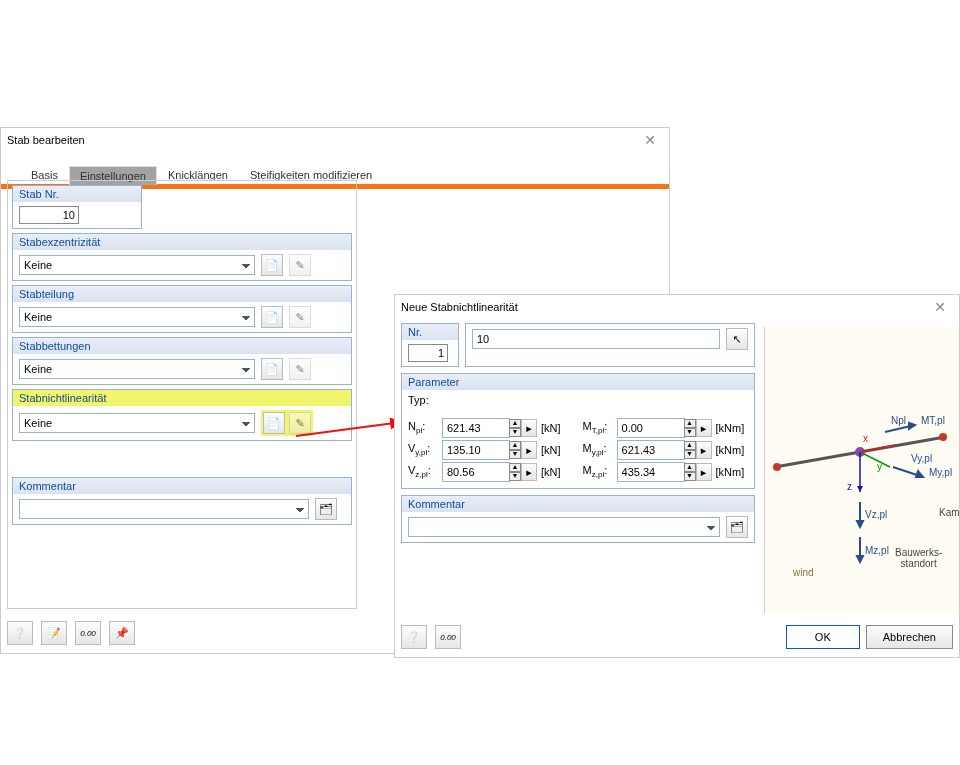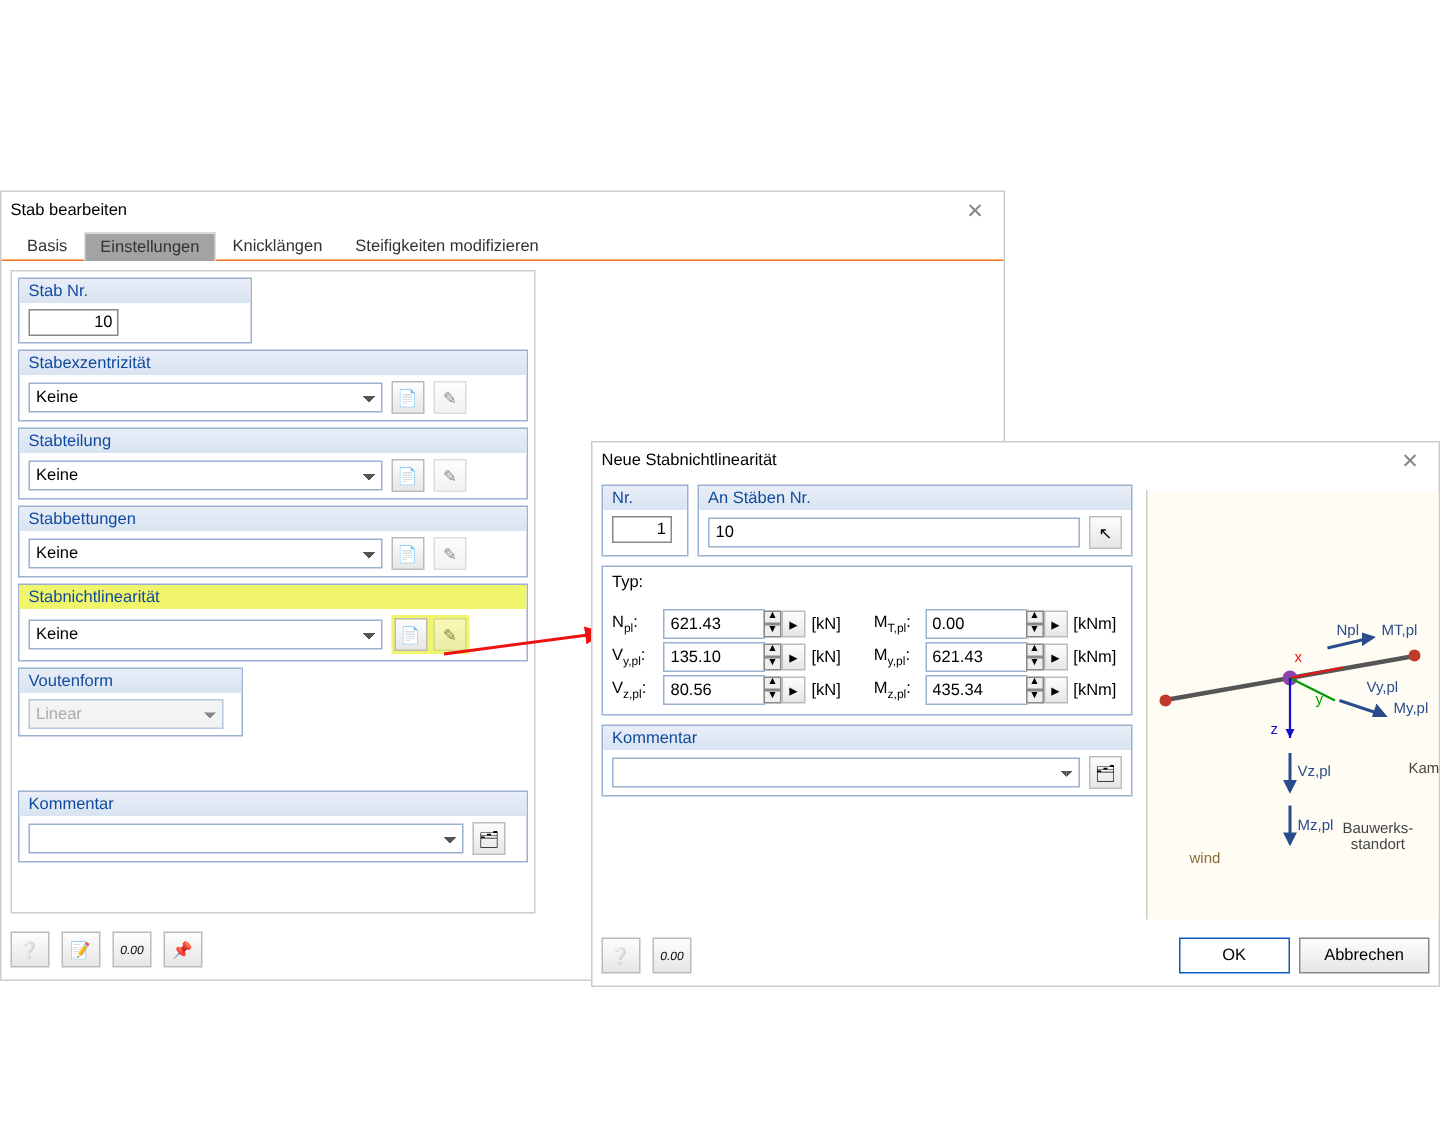--- a/index.html
+++ b/index.html
@@ -1,20 +1,20 @@
 <!DOCTYPE html>
 <html><head>
 <meta charset="utf-8">
 <style>
   *{box-sizing:border-box;margin:0;padding:0;font-family:"Segoe UI",Tahoma,sans-serif;font-size:11px;color:#000}
   body{background:#fff;width:960px;height:765px;position:relative;overflow:hidden}
   .win{position:absolute;background:#fff;border:1px solid #ccc}
   .titlebar{height:24px;display:flex;align-items:center;justify-content:space-between;padding:0 6px;color:#555}
   .close-x{width:26px;height:20px;display:flex;align-items:center;justify-content:center;cursor:default;color:#888;font-size:14px}
-  .tabs{display:flex;padding:0 6px;margin-top:2px;border-bottom:1px solid #f97316}
+  .tabs{display:flex;padding:0 19px;margin-top:13px;border-bottom:5px solid #f97316}
   .tab{padding:3px 10px;border:1px solid transparent;border-bottom:none;margin-right:0;color:#333;cursor:default}
   .tab.active{border-color:#ddd;background:#a3a3a3;position:relative;top:1px}
   .pane{position:absolute;left:6px;right:6px;top:52px;bottom:44px;border:1px solid #ccc}
   .section{margin:4px;border:1px solid #9ab1d1}
   .sec-title{background:linear-gradient(#e9eef8,#d9e3f1);color:#104a9c;padding:2px 6px;font-weight:400}
   .sec-body{padding:4px 6px;display:flex;align-items:center;gap:6px;flex-wrap:wrap}
   select,.tinput{border:1px solid #9ab1d1;height:20px;padding:0 4px;background:#fff}
   select{appearance:none;padding-right:18px;background-image:linear-gradient(45deg,transparent 48%,#555 48%),linear-gradient(-45deg,transparent 48%,#555 48%);background-position:right 8px top 8px,right 4px top 8px;background-size:4px 4px;background-repeat:no-repeat}
   select.smallsel{width:236px}
   .iconbtn{width:22px;height:22px;border:1px solid #bbb;background:linear-gradient(#fdfdfd,#e6e6e6);display:flex;align-items:center;justify-content:center;cursor:default}
@@ -46,21 +46,21 @@
     <span class="close-x">✕</span>
   </div>
   <div class="tabs">
     <div class="tab">Basis</div>
     <div class="tab active">Einstellungen</div>
     <div class="tab">Knicklängen</div>
     <div class="tab">Steifigkeiten modifizieren</div>
   </div>
 
   <div class="pane" style="width:350px;right:auto">
-    <div class="section" style="width:156px">
+    <div class="section" style="width:130px">
       <div class="sec-title">Stab Nr.</div>
       <div class="sec-body">
           <input class="numbox" value="10" style="">
         </div>
     </div>
 
     <div class="section">
       <div class="sec-title">Stabexzentrizität</div>
       <div class="sec-body">
         <select class="smallsel"><option>Keine</option></select>
@@ -91,26 +91,20 @@
       <div class="sec-title hl">Stabnichtlinearität</div>
       <div class="sec-body">
         <select class="smallsel"><option>Keine</option></select>
         <span class="hl-wrap" style="display:inline-flex;gap:4px">
           <span class="iconbtn">📄</span>
           <span class="iconbtn" style="opacity:.5">✎</span>
         </span>
       </div>
     </div>
 
-    <div class="section" style="width:150px">
-      <div class="sec-title">Voutenform</div>
-      <div class="sec-body">
-        <select style="width:130px;background-color:#eee;color:#888" disabled=""><option>Linear</option></select>
-      </div>
-    </div>
 
     <div style="height:28px"></div>
 
     <div class="section">
       <div class="sec-title">Kommentar</div>
       <div class="sec-body">
         <select style="width:290px"><option></option></select>
         <span class="iconbtn">🗂</span>
       </div>
     </div>
@@ -141,29 +135,29 @@
 
   <div style="position:absolute;left:6px;top:28px;right:204px">
     <div style="display:flex;gap:6px">
       <div class="section" style="width:58px;margin:0">
         <div class="sec-title">Nr.</div>
         <div class="sec-body">
             <input class="numbox" style="width: 40px;" value="1">
           </div>
       </div>
       <div class="section" style="flex:1;margin:0">
-        <div class="sec-title">An Stäben Nr.</div>
         <div class="sec-body">
           <input class="tinput" style="flex: 1 1 0%;" value="10">
           <span class="iconbtn">↖</span>
         </div>
       </div>
     </div>
 
     <div class="section" style="margin:6px 0 0 0">
+      <div class="sec-title">Parameter</div>
       <div class="sec-body" style="display:block">
         <div style="margin-bottom:2px">Typ:</div>
 
         <div style="display:flex;gap:18px;margin-top:10px">
           <div>
             <div class="row">
                 <span class="lbl"><span>N</span><span class="sub">pl</span>:</span>
                 <span class="spin">
                   <input class="tinput" value="621.43" style="">
                   <span class="spinbtns">

